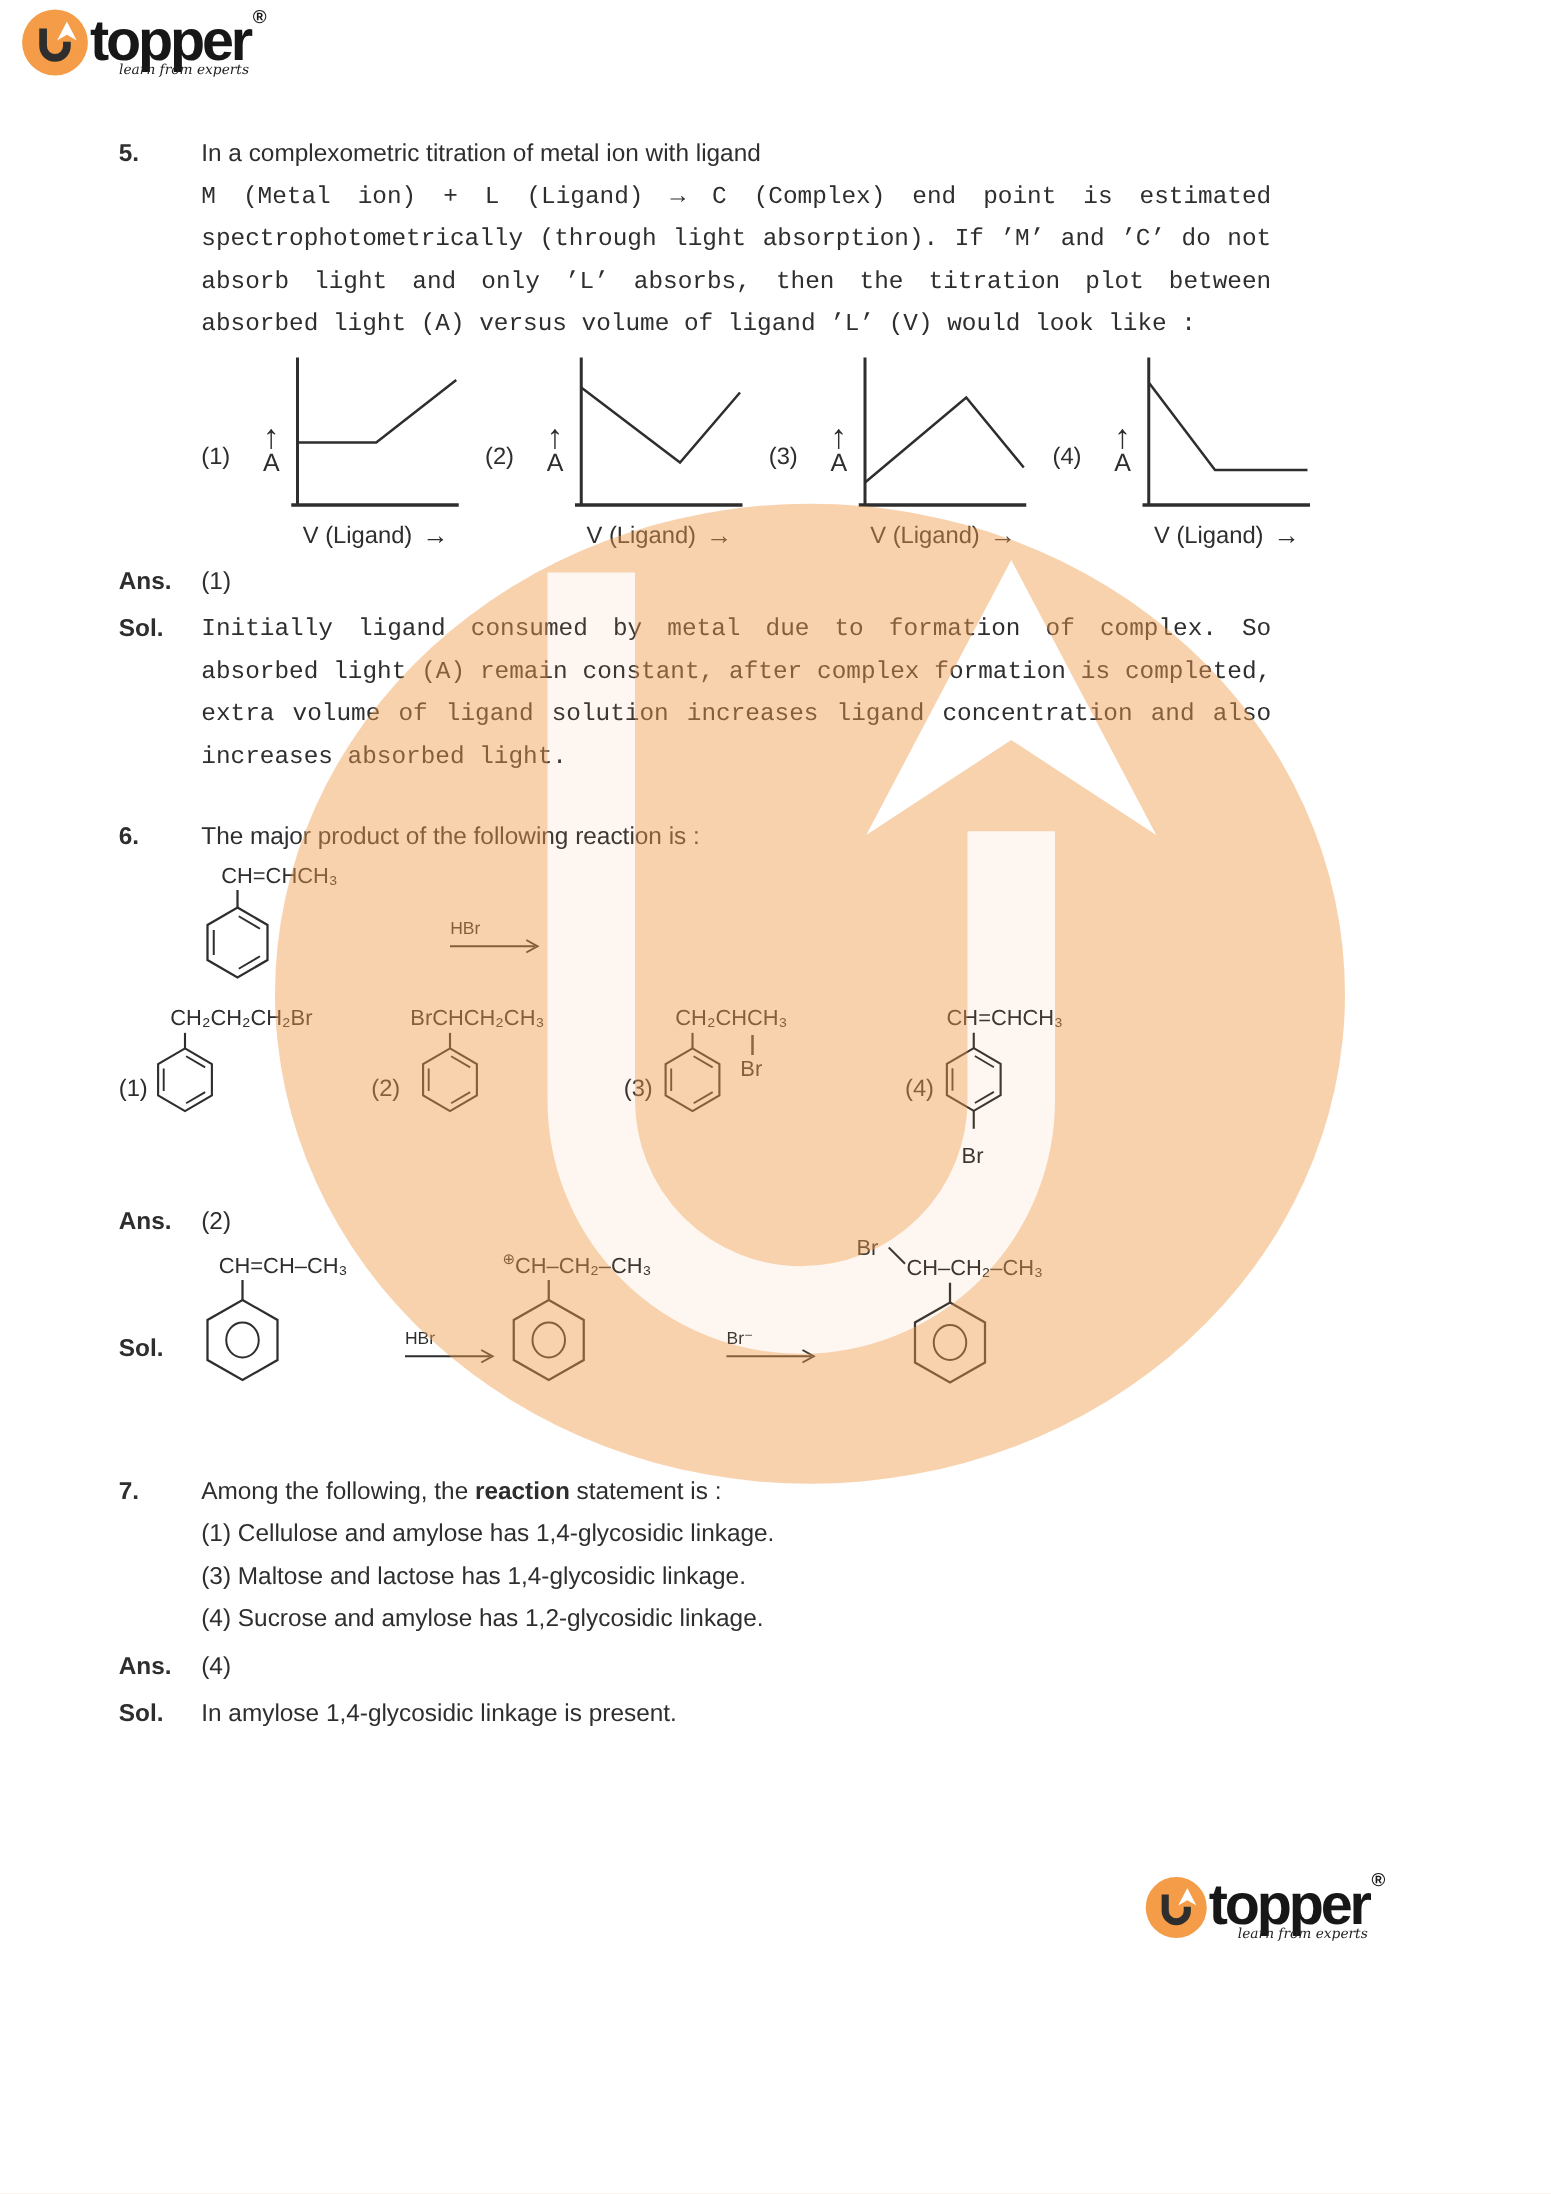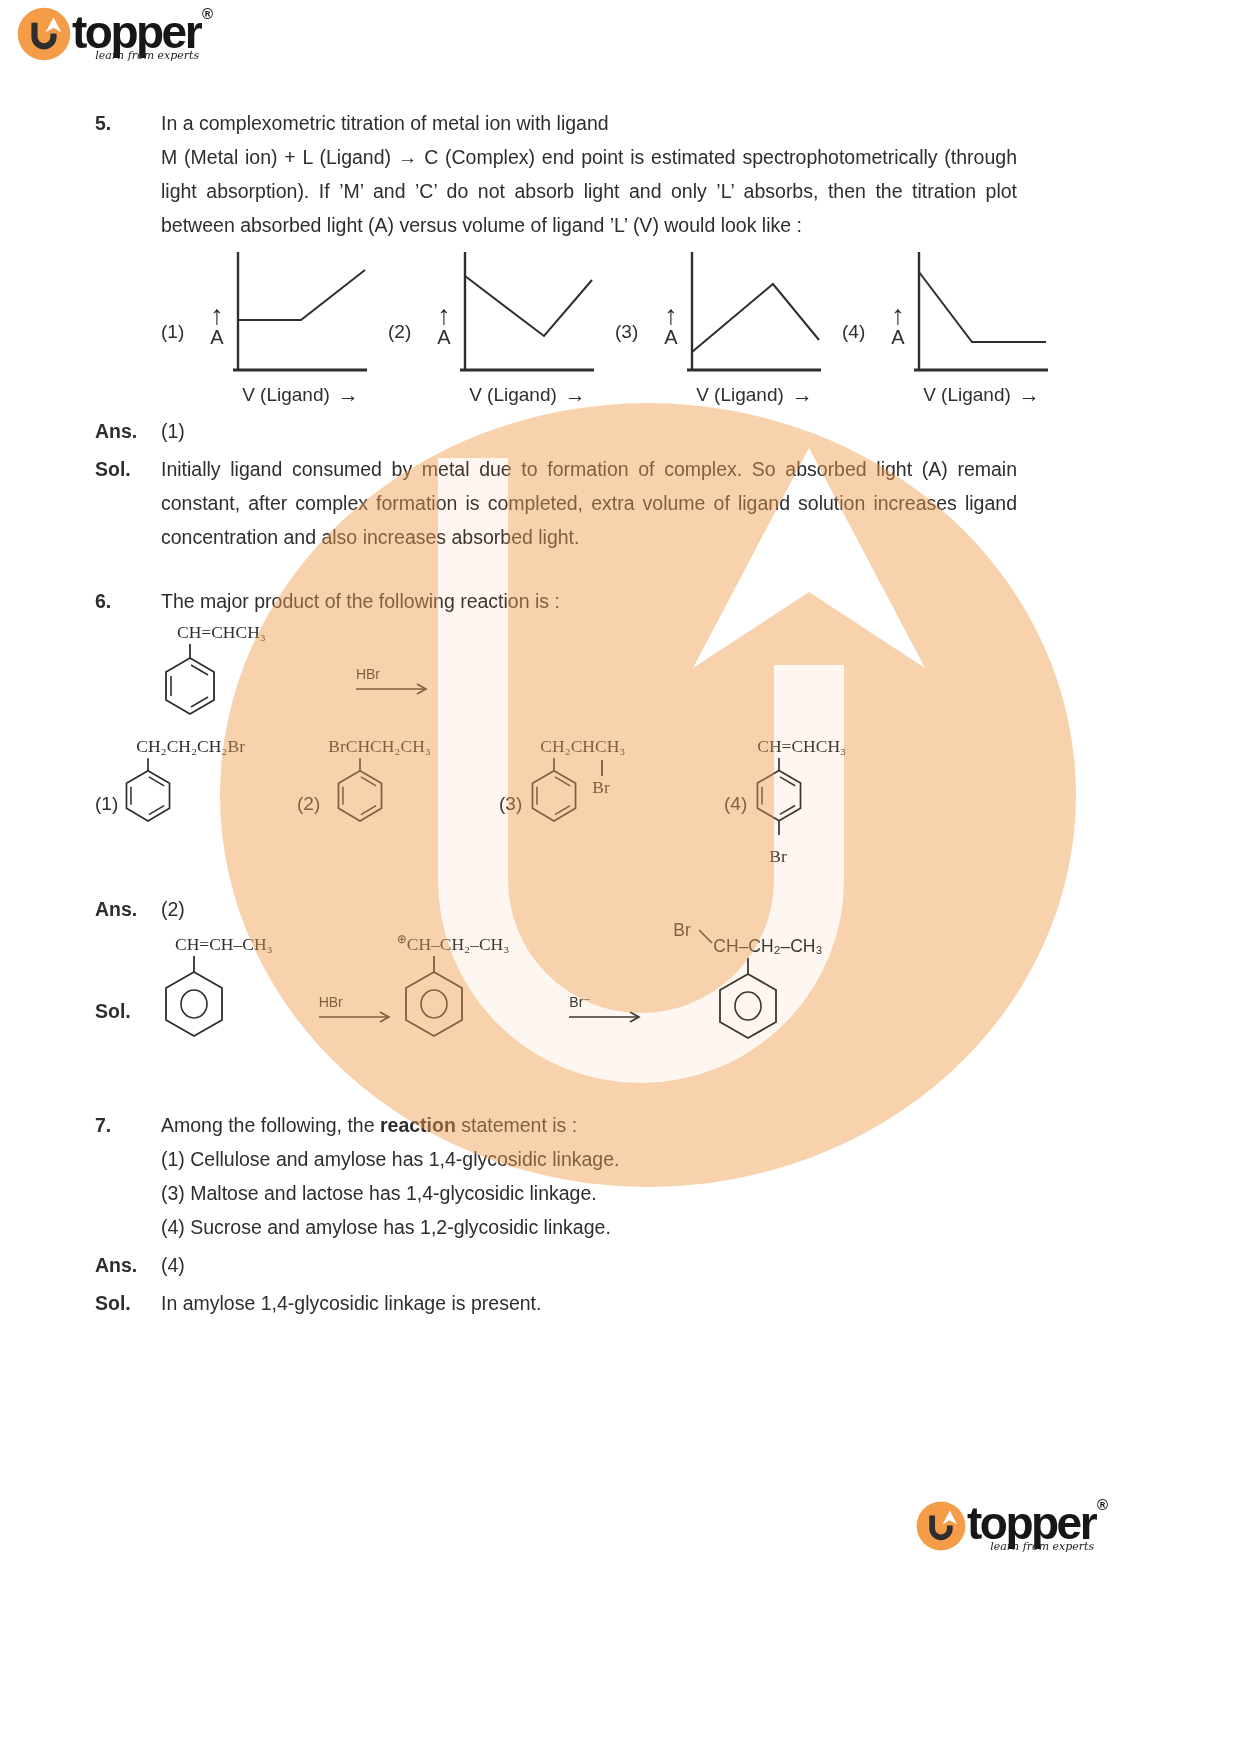--- a/index.html
+++ b/index.html
@@ -19,39 +19,39 @@
            align-self:flex-end;margin-top:-8px;margin-right:14px;}
   .logo-header{position:absolute;left:16px;top:6px;z-index:1;}
   .logo-footer{position:absolute;left:915px;top:1498px;z-index:1;}
   
   .watermark{position:absolute;left:0;top:0;width:1241px;height:1755px;z-index:6;pointer-events:none;}
   
   .doc{position:absolute;left:95px;top:106px;width:922px;z-index:2;font-size:19.5px;line-height:34px;}
   .qrow{display:flex;}
   .qnum{width:66px;font-weight:bold;flex-shrink:0;}
   .qbody{flex:1;}
-  .just{text-align:justify;}
+  .just{text-align:justify;font-family:Liberation Mono, monospace;}
   .bold{font-weight:bold;}
   
   .graphs{display:flex;margin-top:8px;}
   .graph-unit{display:flex;flex-direction:column;width:227px;flex-shrink:0;}
   .graph-top{display:flex;}
   .gr-label{width:42px;display:flex;align-items:flex-end;justify-content:flex-start;
             padding-bottom:38px;font-size:19px;line-height:20px;}
   .gr-yaxis{display:flex;flex-direction:column;align-items:center;justify-content:flex-end;
             padding-bottom:32px;width:28px;}
   .gr-up{font-size:27px;line-height:22px;font-weight:bold;}
   .gr-A{font-size:20px;line-height:22px;}
   svg.plot{width:140px;height:130px;display:block;}
   .gr-xlabel{display:flex;gap:8px;justify-content:center;margin-top:2px;padding-left:52px;
              font-size:19px;line-height:26px;text-align:right;}
   .x-arrow{font-weight:bold;font-size:21px;}
   
   .chem{font-size:17.5px;line-height:24px;white-space:nowrap;}
-  .struct{display:flex;flex-direction:column;align-items:flex-start;font-family:Liberation Serif, serif;}
+  .struct{display:flex;flex-direction:column;align-items:flex-start;}
   .rxn-arrow{display:flex;flex-direction:column;align-items:flex-start;}
   .rxn-label{font-size:14px;line-height:16px;}
   .reactant-row{display:flex;margin-top:2px;}
   .q6opts{display:flex;margin-top:10px;}
   .opt{display:flex;position:relative;}
   .opt-label{font-size:19px;padding-top:58px;margin-right:4px;line-height:24px;}
   .sup{font-size:12px;vertical-align:super;line-height:10px;}
   .br-bond{position:absolute;width:2px;background:#3a3a3a;}
   .br-text{position:absolute;font-size:17.5px;line-height:20px;}
   .mech{display:flex;margin-top:6px;}

